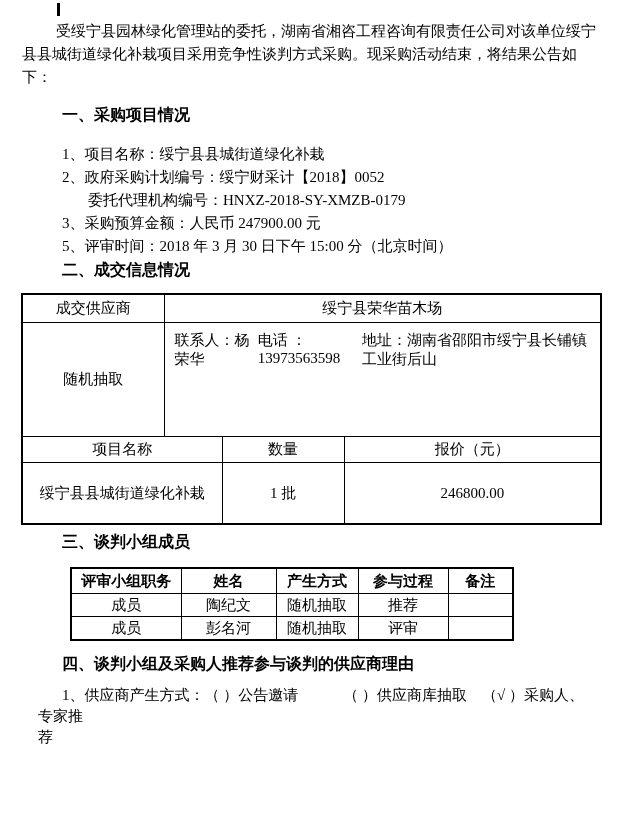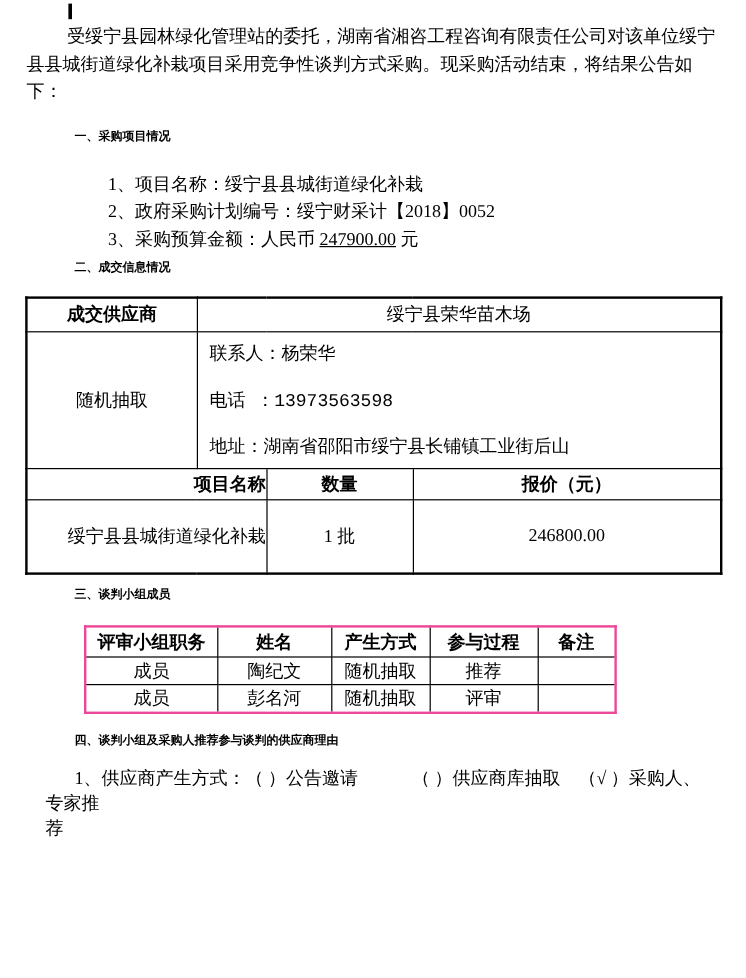--- a/index.html
+++ b/index.html
@@ -3,65 +3,67 @@
 <meta charset="utf-8">
 <style>
   html,body{margin:0;padding:0;}
   body{
     width:622px;height:815px;overflow:hidden;background:#ffffff;color:#000;
     font-family:"Liberation Serif","DejaVu Serif",serif;
     font-size:15px;position:relative;
   }
   .cursor-mark{position:absolute;left:57px;top:3px;width:3px;height:13px;background:#000;}
   .intro{margin:20px 22px 16px 22px;width:578px;text-indent:34px;line-height:23px;word-break:break-all;}
-  .sec-heading{font-weight:bold;font-size:10px;margin:16px 0 0 62px;line-height:20px;}
+  .sec-heading{font-weight:bold;font-size:16px;margin:16px 0 0 62px;line-height:20px;}
   .sec-heading.tight{margin-top:2px;}
   .sec-heading.h3{margin-top:7px;}
   .sec-heading.h4{margin-top:9px;}
-  .items{margin-left:90px;margin-top:18px;}
+  .items{margin-left:62px;margin-top:18px;}
   .items .item{line-height:23px;}
   .items .item.sub{margin-left:26px;}
-  .uline{text-decoration:underline;}
+  .uline{}
 
   table{border-collapse:collapse;table-layout:fixed;}
   td{border:1px solid #000;font-size:15px;overflow:hidden;}
 
   .award-table{margin:13px 0 0 21px;width:579px;border:2px solid #000;}
   .award-table td{padding:0;}
   .cell-center{text-align:center;vertical-align:middle;}
-  .cell-bold{font-weight:bold;}
+  .cell-bold{font-weight:normal;}
   .row-supplier td{height:27px;}
   .row-contact td{height:113px;}
-  .contact-lines{display:flex;flex-direction:column;justify-content:space-between;height:97px;padding:8px 0 8px 10px;text-align:left;font-family:Liberation Mono, monospace;}
+  .contact-lines{display:flex;flex-direction:row;justify-content:space-between;height:97px;padding:8px 0 8px 10px;text-align:left;}
   .row-cols td{height:25px;}
   .row-item td{height:60px;}
   .row-duration td{height:27px;}
-  .pad-left{padding-left:7px;text-align:right;vertical-align:middle;}
+  .pad-left{padding-left:7px;text-align:center;vertical-align:middle;}
   .pad-left-lg{padding-left:32px;text-align:left;vertical-align:middle;}
 
-  .panel-table{margin:15px 0 13px 70px;width:442px;border:2px solid #ec4899;}
+  .panel-table{margin:15px 0 13px 70px;width:442px;border:2px solid #000000;}
   .panel-table td{height:20px;text-align:center;vertical-align:middle;}
   .panel-table .hdr td{font-weight:bold;height:22px;}
 
   .p4{margin:11px 22px 0 38px;width:560px;text-indent:24px;line-height:21px;white-space:pre-wrap;}
   .p4 .cont{display:block;text-indent:0;}
 </style>
 </head>
 <body>
 
 <div class="cursor-mark"></div>
 
 <p class="intro">受绥宁县园林绿化管理站的委托，湖南省湘咨工程咨询有限责任公司对该单位绥宁县县城街道绿化补栽项目采用竞争性谈判方式采购。现采购活动结束，将结果公告如下：</p>
 
 <div class="sec-heading">一、采购项目情况</div>
 
 <div class="items">
   <div class="item">1、项目名称：绥宁县县城街道绿化补栽</div>
   <div class="item">2、政府采购计划编号：绥宁财采计【2018】0052</div>
+  <div class="item sub">委托代理机构编号：HNXZ-2018-SY-XMZB-0179</div>
   <div class="item"><span>3、采购预算金额：人民币 </span><span class="uline">247900.00</span><span> 元</span></div>
+  <div class="item">5、评审时间：2018 年 3 月 30 日下午 15:00 分（北京时间）</div>
 </div>
 
 <div class="sec-heading tight">二、成交信息情况</div>
 
 <table class="award-table">
   <colgroup>
       <col style="width:142px">
       <col style="width:58px">
       <col style="width:122px">
       <col style="width:257px">

